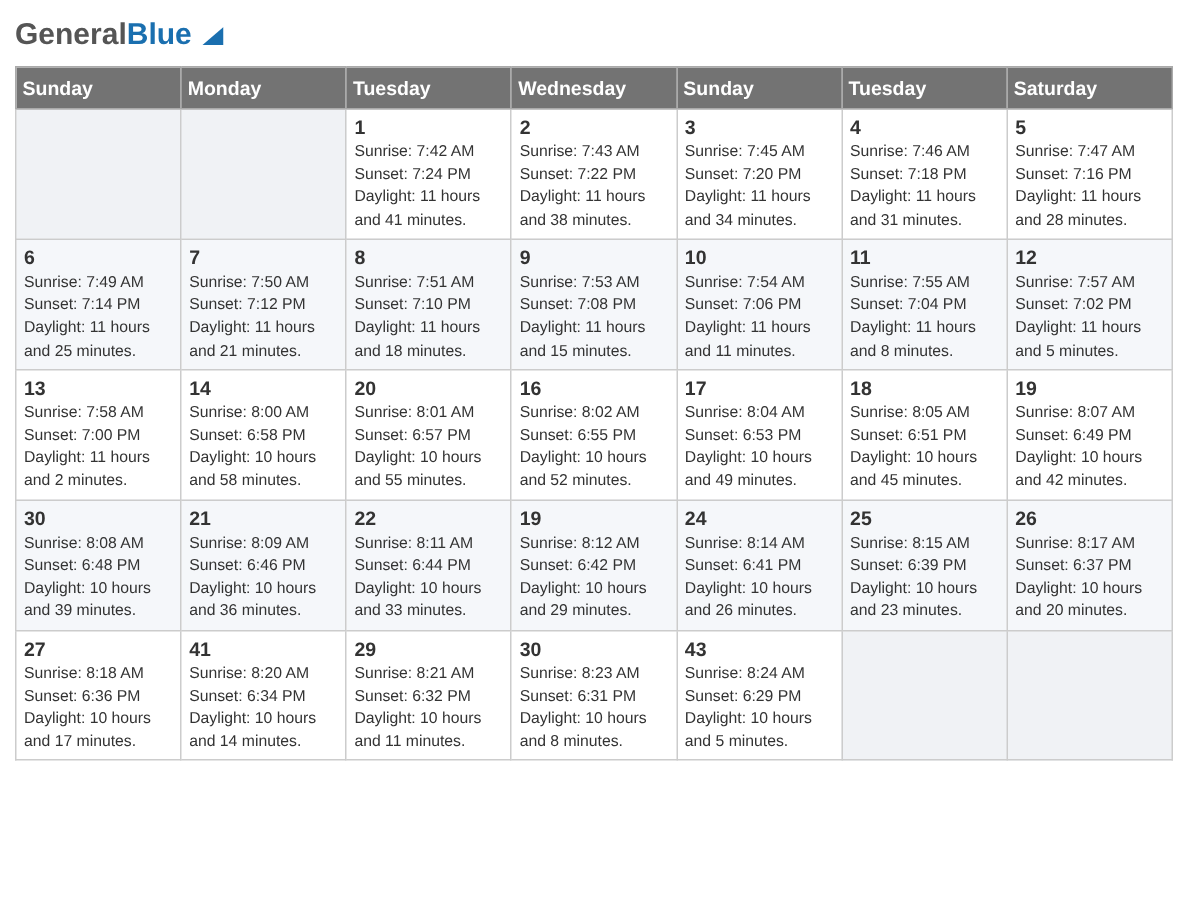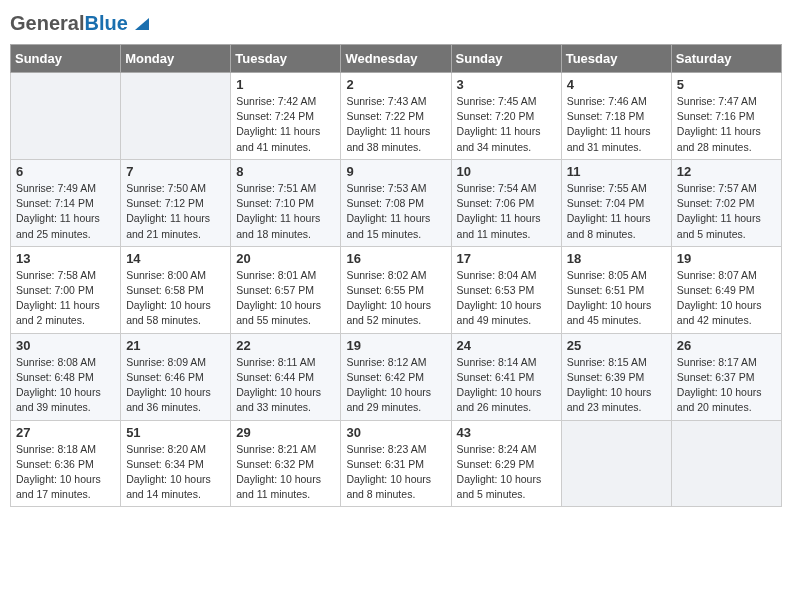--- a/index.html
+++ b/index.html
@@ -212,21 +212,21 @@
           <span class="day-num">26</span>
           <div class="cell-text">Sunrise: 8:17 AM<br>Sunset: 6:37 PM<br>Daylight: 10 hours and 20 minutes.</div>
         </td>
       </tr>
       <tr>
         <td>
           <span class="day-num">27</span>
           <div class="cell-text">Sunrise: 8:18 AM<br>Sunset: 6:36 PM<br>Daylight: 10 hours and 17 minutes.</div>
         </td>
         <td>
-          <span class="day-num">51</span>
+          <span class="day-num">41</span>
           <div class="cell-text">Sunrise: 8:20 AM<br>Sunset: 6:34 PM<br>Daylight: 10 hours and 14 minutes.</div>
         </td>
         <td>
           <span class="day-num">29</span>
           <div class="cell-text">Sunrise: 8:21 AM<br>Sunset: 6:32 PM<br>Daylight: 10 hours and 11 minutes.</div>
         </td>
         <td>
           <span class="day-num">30</span>
           <div class="cell-text">Sunrise: 8:23 AM<br>Sunset: 6:31 PM<br>Daylight: 10 hours and 8 minutes.</div>
         </td>

